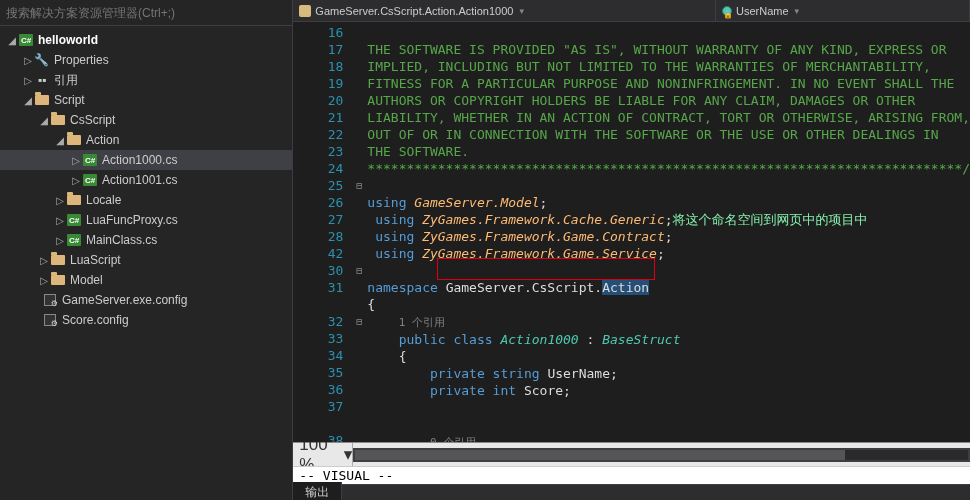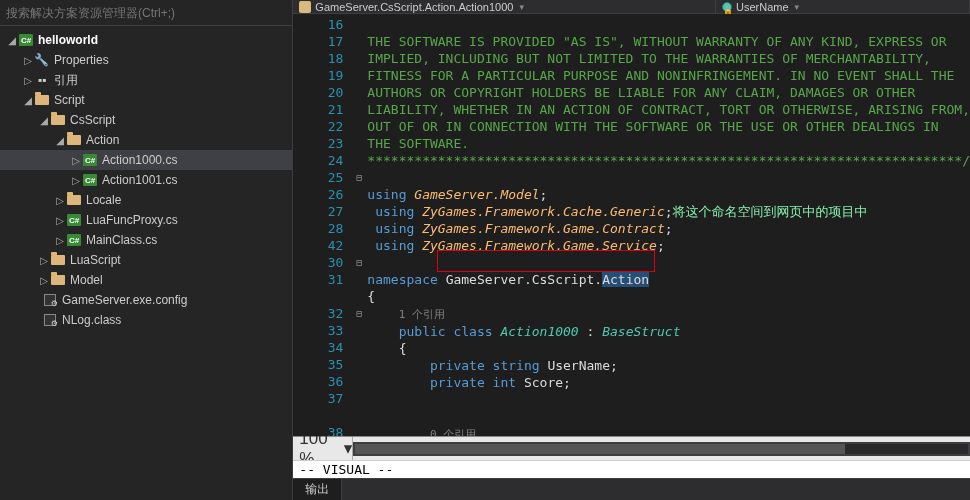--- a/index.html
+++ b/index.html
@@ -15,42 +15,42 @@
   .ico { width: 16px; height: 16px; display: inline-flex; align-items: center; justify-content: center; margin-right: 4px; }
   .folder { position: relative; width: 14px; height: 10px; background: #dcb67a; border-radius: 1px; }
   .folder::before { content: ""; position: absolute; top: -3px; left: 0; width: 6px; height: 3px; background: #dcb67a; border-radius: 1px 1px 0 0; }
   .cs-ico { width: 14px; height: 12px; background: #388a34; display: flex; align-items: center; justify-content: center; color: #fff; font-size: 8px; font-weight: bold; border-radius: 1px; }
   .wrench { color: #ccc; font-size: 12px; }
   .cfg { width: 12px; height: 12px; border: 1px solid #888; background: #333; position: relative; }
   .cfg::after { content: "⚙"; position: absolute; right: -3px; bottom: -3px; font-size: 8px; color: #ccc; }
   .node-label { color: #ccc; font-weight: normal; }
   .node.bold .node-label { font-weight: bold; color: #fff; }
   .right-pane { flex: 1; display: flex; flex-direction: column; background: #1e1e1e; }
-  .breadcrumb { height: 14px; background: #2d2d30; display: flex; align-items: center; border-bottom: 1px solid #3e3e42; font-size: 11px; color: #ccc; }
+  .breadcrumb { height: 22px; background: #2d2d30; display: flex; align-items: center; border-bottom: 1px solid #3e3e42; font-size: 11px; color: #ccc; }
   .crumb { display: flex; align-items: center; padding: 0 6px; gap: 4px; height: 100%; border-right: 1px solid #3e3e42; }
   .crumb .dd { color: #888; font-size: 9px; margin-left: 2px; }
   .class-ico { width: 12px; height: 12px; background: #d7ba7d; border-radius: 2px; display: inline-block; }
   .field-ico { width: 10px; height: 10px; background: #4ec9b0; border-radius: 50%; display: inline-block; border: 1px solid #2a7d6f; }
   .lock-ico::after { content: "🔒"; font-size: 8px; }
   .editor-wrap { flex: 1; display: flex; overflow: hidden; position: relative; }
   .gutter { width: 58px; background: #1e1e1e; color: #2b91af; font-family: Consolas, monospace; font-size: 13px; text-align: right; padding-right: 8px; padding-top: 2px; line-height: 17px; user-select: none; }
   .fold-col { width: 16px; background: #1e1e1e; padding-top: 2px; line-height: 17px; font-family: Consolas, monospace; font-size: 10px; color: #888; text-align: center; user-select: none; }
   .code { flex: 1; background: #1e1e1e; font-family: Consolas, monospace; font-size: 13px; line-height: 17px; padding-top: 2px; white-space: pre; color: #dcdcdc; overflow: hidden; position: relative; }
   .c-green { color: #57a64a; }
   .c-kw { color: #569cd6; }
   .c-ns { color: #fdba74; font-style: italic; }
   .c-type { color: #4ec9b0; font-style: italic; }
   .c-ref { color: #808080; font-size: 11px; }
   .sel { background: #264f78; }
   .red-box { position: absolute; border: 1px solid #d01; pointer-events: none; }
   .red-note { color: #86efac; font-family: "Microsoft YaHei", sans-serif; font-size: 13px; }
   .status-bar { height: 24px; background: #e8e8e8; color: #333; display: flex; align-items: center; font-size: 17px; border-top: 1px solid #888; }
   .zoom { width: 60px; padding-left: 6px; border-right: 1px solid #aaa; height: 100%; display: flex; align-items: center; }
   .mode-bar { height: 18px; background: #fff; color: #000; font-family: Consolas, monospace; font-size: 13px; padding-left: 6px; display: flex; align-items: center; border-top: 1px solid #ccc; }
-  .out-tab { height: 22px; background: #2d2d30; border-top: 1px solid #3e3e42; display: flex; align-items: center; }
+  .out-tab { height: 16px; background: #2d2d30; border-top: 1px solid #3e3e42; display: flex; align-items: center; }
   .out-tab-item { padding: 2px 12px; background: #1e1e1e; color: #ccc; font-size: 12px; border-right: 1px solid #3e3e42; }
   .hscroll { height: 14px; background: #3e3e42; display: flex; }
   .hscroll-track { flex: 1; background: #2a2a2a; position: relative; margin: 2px; }
   .hscroll-thumb { position: absolute; left: 0; width: 80%; height: 100%; background: #555; }
 </style>
 </head>
 <body>
 
 <div class="top">
   <div class="left-pane">
@@ -150,21 +150,21 @@
           <span class="ico">
             <span class="cfg"></span>
           </span>
           <span class="node-label">GameServer.exe.config</span>
         </div>
       <div class="node" style="padding-left:30px">
           <span class="arrow"></span>
           <span class="ico">
             <span class="cfg"></span>
           </span>
-          <span class="node-label">NLog.class</span>
+          <span class="node-label">Score.config</span>
         </div>
     </div>
   </div>
 
   <div class="right-pane">
     <div class="breadcrumb">
       <div class="crumb" style="flex:1.7">
           <span class="class-ico"></span>
           <span>GameServer.CsScript.Action.Action1000</span>
           <span class="dd">▾</span>

